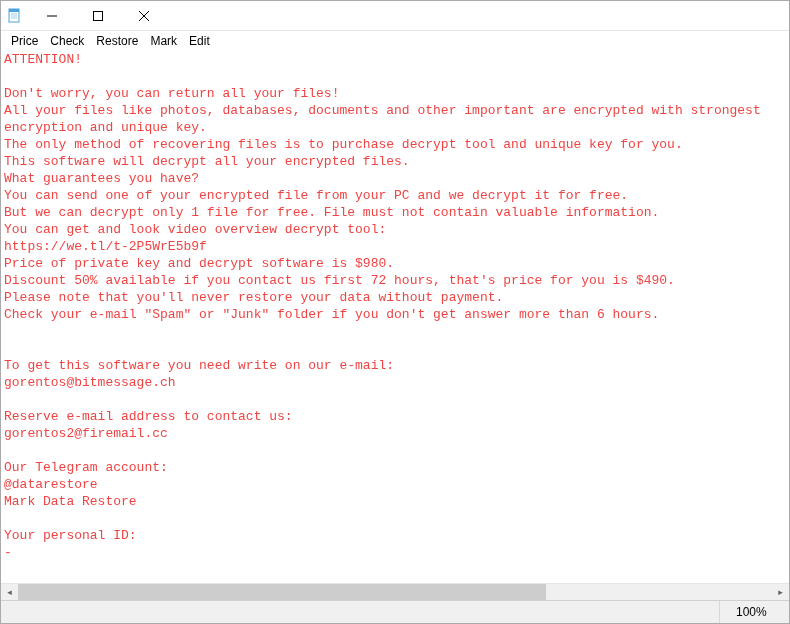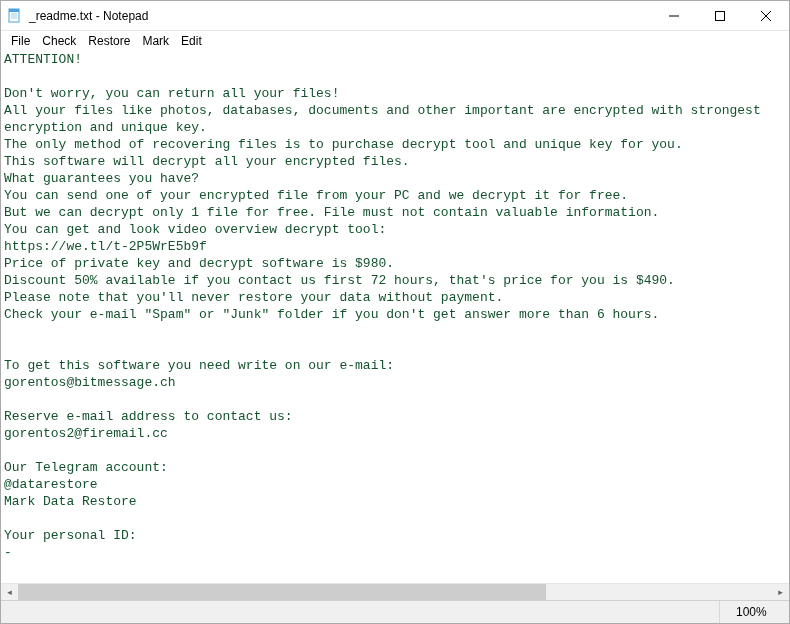--- a/index.html
+++ b/index.html
@@ -62,21 +62,21 @@
       overflow: auto;
       background: #fff;
       position: relative;
     }
     .text-content {
       font-family: Consolas, "Courier New", monospace;
       font-size: 13px;
       line-height: 17px;
       white-space: pre-wrap;
       padding: 0 3px;
-      color: #14532d;
+      color: #ef4444;
     }
     .hscroll {
       height: 17px;
       background: #f0f0f0;
       display: flex;
       align-items: center;
       border-top: 1px solid #e5e5e5;
     }
     .hscroll-btn {
       width: 17px; height: 17px;
@@ -116,21 +116,20 @@
 <div class="titlebar">
   <span class="titlebar-icon">
     <svg width="16" height="16" viewBox="0 0 16 16">
       <rect x="2" y="1" width="10" height="13" fill="#fff" stroke="#4aa3df" stroke-width="1"></rect>
       <rect x="2" y="1" width="10" height="3" fill="#4aa3df"></rect>
       <line x1="4" y1="6" x2="10" y2="6" stroke="#9ccff0" stroke-width="1"></line>
       <line x1="4" y1="8" x2="10" y2="8" stroke="#9ccff0" stroke-width="1"></line>
       <line x1="4" y1="10" x2="10" y2="10" stroke="#9ccff0" stroke-width="1"></line>
     </svg>
   </span>
-  <span class="titlebar-title">_readme.txt - Notepad</span>
   <div class="window-controls">
     <div class="win-btn">
       <svg width="10" height="10">
           <line x1="0" y1="5" x2="10" y2="5" stroke="#000" stroke-width="1"></line>
         </svg>
     </div>
     <div class="win-btn">
       <svg width="10" height="10">
           <rect x="0.5" y="0.5" width="9" height="9" fill="none" stroke="#000" stroke-width="1"></rect>
         </svg>
@@ -138,21 +137,21 @@
     <div class="win-btn close">
       <svg width="10" height="10">
           <line x1="0" y1="0" x2="10" y2="10" stroke="#000" stroke-width="1"></line>
           <line x1="10" y1="0" x2="0" y2="10" stroke="#000" stroke-width="1"></line>
         </svg>
     </div>
   </div>
 </div>
 
 <div class="menubar">
-  <span class="menu-item">File</span>
+  <span class="menu-item">Price</span>
   <span class="menu-item">Check</span>
   <span class="menu-item">Restore</span>
   <span class="menu-item">Mark</span>
   <span class="menu-item">Edit</span>
 </div>
 
 <div class="content-area">
   <div class="text-content">ATTENTION!
 
 Don't worry, you can return all your files!

